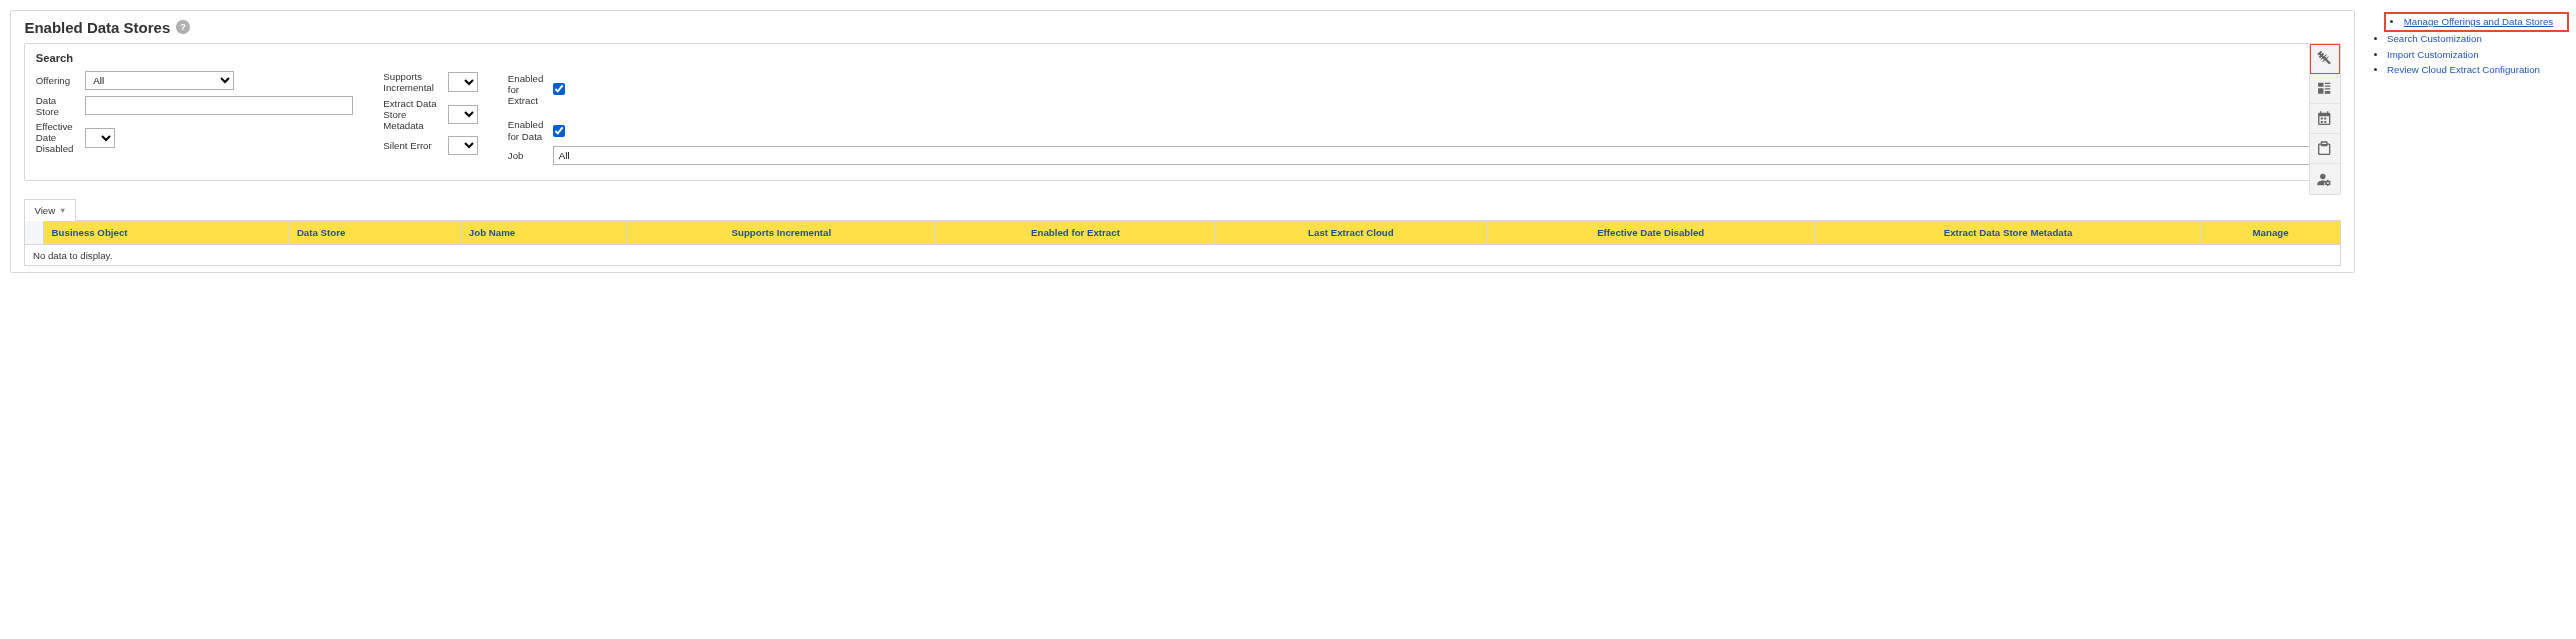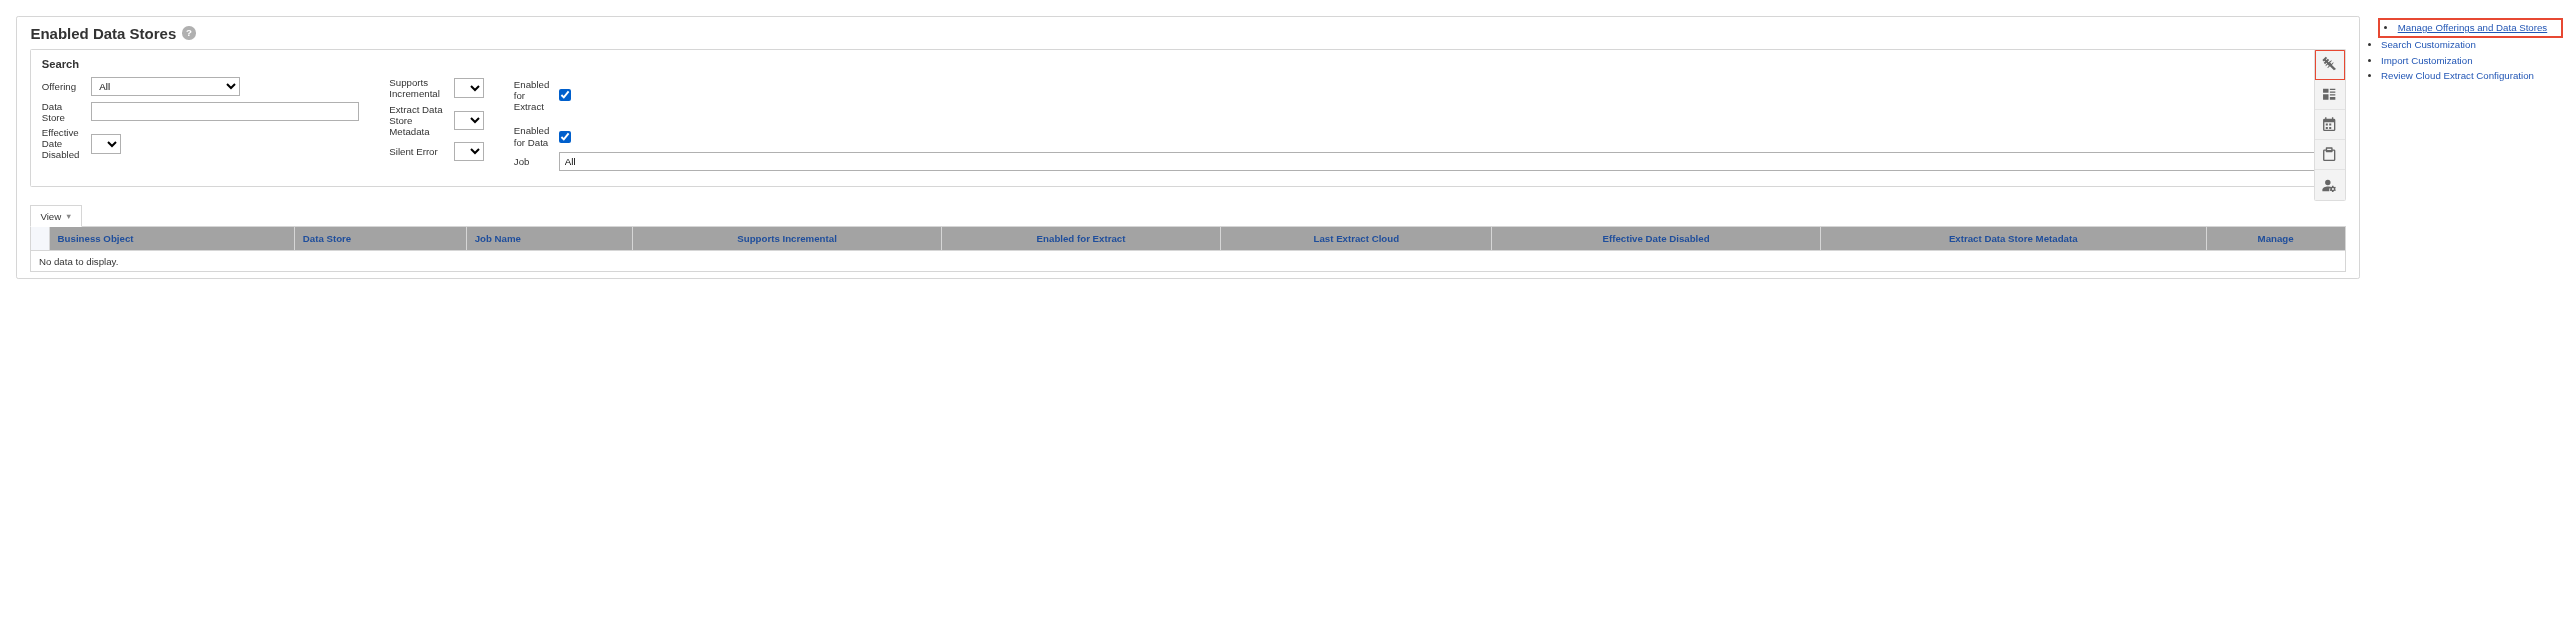--- a/index.html
+++ b/index.html
@@ -1,17 +1,17 @@
 <!DOCTYPE html>
 <html style="font-size:12px"><head>
   <meta charset="utf-8">
   <style>
     * { box-sizing: border-box; margin: 0; padding: 0; }
     body { font-family: Arial, Helvetica, sans-serif; font-size: 9.7px; color: #333; background: #fff; }
-    .outer { display: flex; gap: 6px; padding: 16px; }
+    .outer { display: flex; gap: 17px; padding: 10px; }
     .main-panel { flex: 1; border: 0.7px solid #d6d6d6; border-radius: 2.2px; padding: 7.5px 13.4px 6px 13.4px; position: relative; }
     .page-title-row { display: flex; align-items: center; gap: 6px; margin-bottom: 7.5px; }
     .page-title { font-size: 15px; font-weight: bold; color: #333; }
     .help-icon { width: 13.4px; height: 13.4px; border-radius: 50%; background: #b0b0b0; color: #fff; font-size: 9.7px; display: flex; align-items: center; justify-content: center; font-weight: bold; cursor: pointer; }
     .search-panel { border: 0.7px solid #d6d6d6; border-radius: 1.5px; padding: 7.5px 10.4px 15px 10.4px; margin-bottom: 18px; position: relative; }
     .search-title { font-weight: bold; font-size: 11.2px; margin-bottom: 7.5px; }
     .search-grid { display: flex; gap: 30px; }
     .col { display: flex; flex-direction: column; gap: 4.5px; }
     .field-row { display: flex; align-items: center; gap: 4.5px; }
     .field-label { text-align: left; font-size: 9.7px; color: #333; }
@@ -28,21 +28,21 @@
     .checks { display: flex; flex-direction: column; gap: 13.4px; padding-top: 1.5px; }
     .side-icons { position: absolute; right: 0; top: 0; display: flex; flex-direction: column; border: 0.7px solid #ddd; border-radius: 1.5px; overflow: hidden; }
     .side-icon-btn { width: 30px; height: 30px; background: #f3f3f3; border: none; border-bottom: 0.7px solid #e3e3e3; display: flex; align-items: center; justify-content: center; cursor: pointer; color: #555; }
     .side-icon-btn:last-child { border-bottom: none; }
     .side-icon-btn.highlighted { outline: 2.2px solid #e74832; outline-offset: -1.5px; }
     .side-icon-btn svg { width: 16.4px; height: 16.4px; fill: #666; }
     .view-bar { display: flex; align-items: flex-end; margin-bottom: -0.7px; }
     .view-tab { border: 0.7px solid #d6d6d6; border-bottom: 0.7px solid #fff; padding: 4.5px 9px; font-size: 9.7px; display: flex; align-items: center; gap: 3.7px; cursor: pointer; }
     .view-tab .caret { font-size: 7.5px; color: #888; }
     .data-table { width: 100%; border-collapse: collapse; }
-    .data-table th { background: #a3a3a3; border: 0.7px solid #d6d6d6; padding: 6px 7.5px; font-size: 9.7px; color: #1f4e9c; font-weight: bold; text-align: center; cursor: pointer; }
+    .data-table th { background: #fde047; border: 0.7px solid #d6d6d6; padding: 6px 7.5px; font-size: 9.7px; color: #1f4e9c; font-weight: bold; text-align: center; cursor: pointer; }
     .data-table th:first-child { width: 16.4px; background: #f5f7fb; }
     .data-table th.blank { color: transparent; }
     .data-table th.left { text-align: left; }
     .no-data-row td { border: 0.7px solid #d6d6d6; padding: 4.5px 7.5px; font-size: 9.7px; color: #333; }
     .right-links { min-width: 194px; padding-top: 4.5px; }
     .right-links ul { list-style: disc; padding-left: 15px; }
     .right-links li { color: #333; margin-bottom: 4.5px; font-size: 9.7px; }
     .right-links a { color: #2256b5; text-decoration: none; cursor: pointer; }
     .right-links li.highlighted { outline: 2.2px solid #e74832; outline-offset: 1.5px; padding: 1.5px 3px; list-style-position: inside; }
     .right-links li.highlighted a { text-decoration: underline; }

